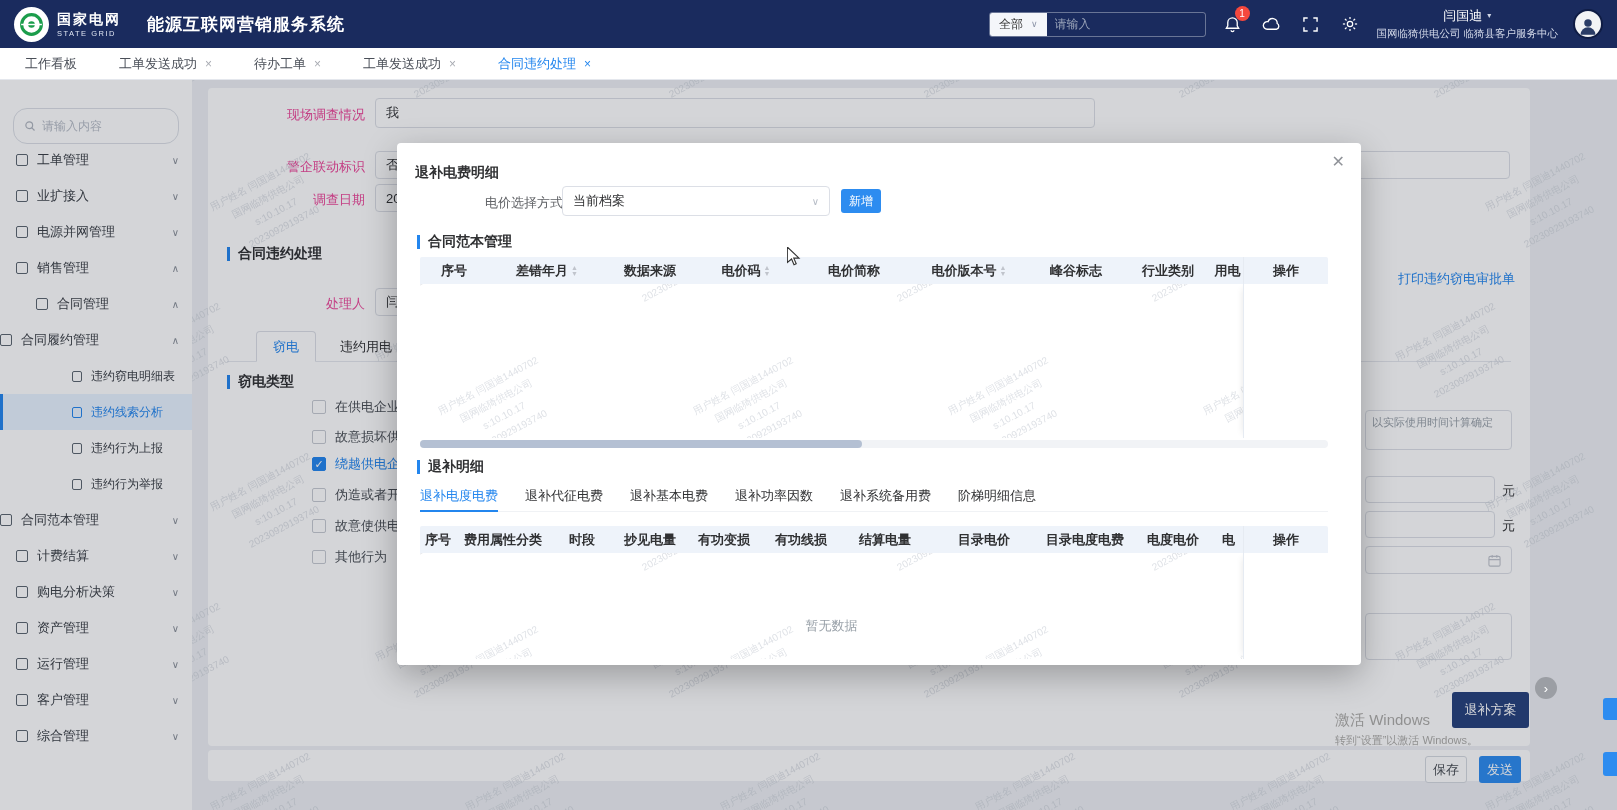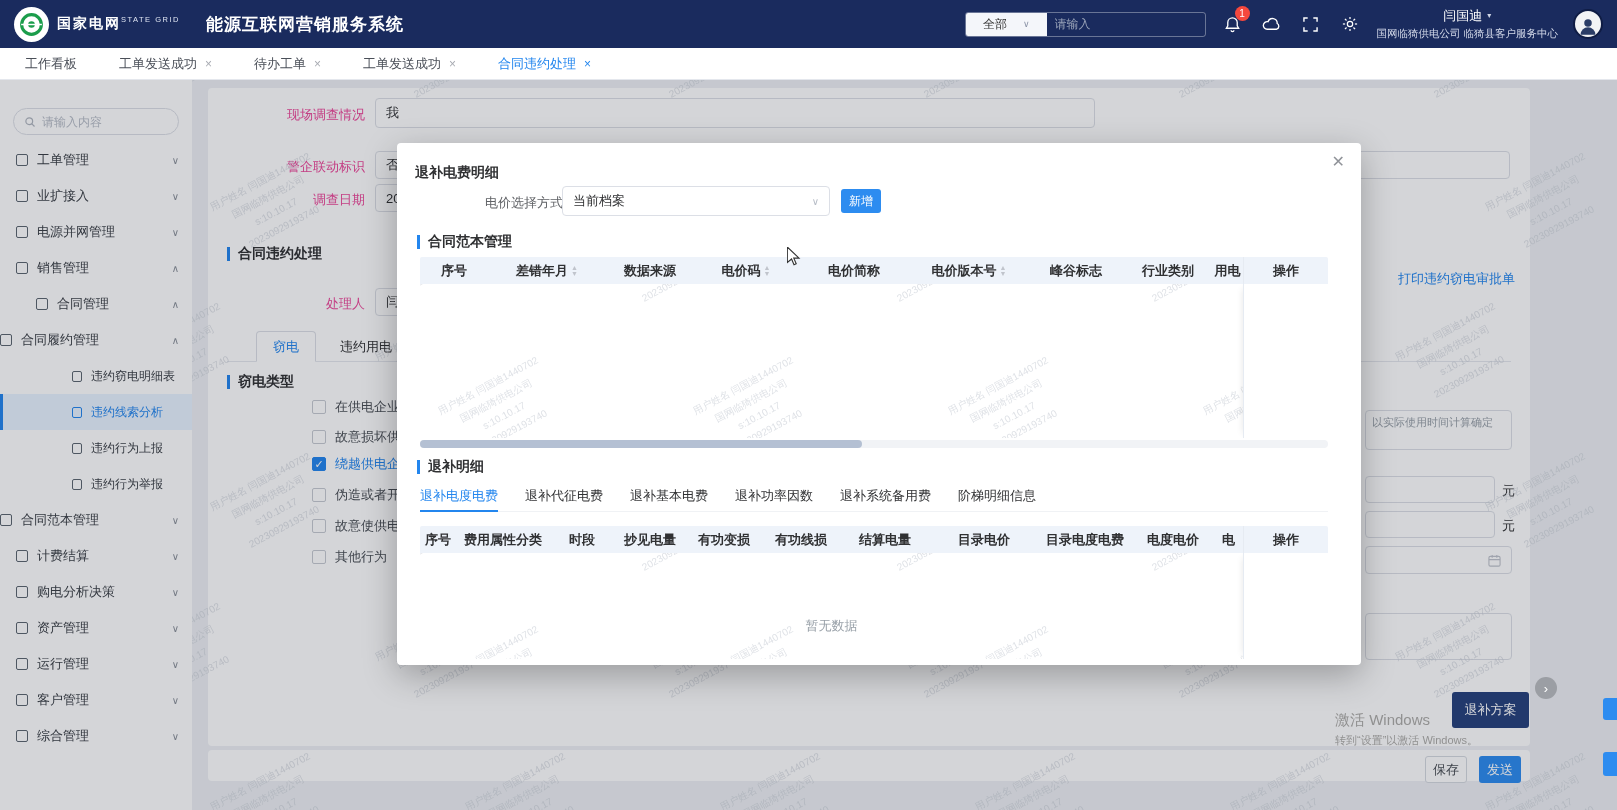--- a/index.html
+++ b/index.html
@@ -3,27 +3,27 @@
 <meta charset="utf-8">
 <style>
   *{margin:0;padding:0;box-sizing:border-box}
   html,body{width:1617px;height:810px}
   body{font-family:"Liberation Sans","DejaVu Sans",sans-serif;background:#eef0f4;position:relative;overflow:hidden;font-size:13px;color:#303133}
 
   
   .topbar{position:absolute;left:0;top:0;width:100%;height:48px;background:#1a2b5e;display:flex;align-items:center;justify-content:space-between;padding:0 14px;z-index:200}
   .brand{display:flex;align-items:center}
   .logo{width:35px;height:35px;border-radius:50%;background:#fff;display:flex;align-items:center;justify-content:center;flex:none}
-  .brand-text{display:flex;flex-direction:row;margin-left:8px;color:#fff}
+  .brand-text{display:flex;flex-direction:column;margin-left:8px;color:#fff}
   .brand-text b{font-size:14px;letter-spacing:2px}
   .brand-text i{font-style:normal;font-size:7.5px;letter-spacing:1.5px;color:#dfe5f2}
   .app-title{margin-left:26px;color:#fff;font-size:17px;font-weight:bold;letter-spacing:1px}
   .top-right{display:flex;align-items:center;gap:15px}
   .searchbar{display:flex;align-items:center;height:25px;border:1px solid rgba(255,255,255,.35);border-radius:3px;overflow:hidden}
-  .scope{background:#f4f6fa;color:#333;height:100%;display:flex;align-items:center;gap:16px;padding:0 17px;font-size:12px;cursor:pointer}
+  .scope{background:#f4f6fa;color:#333;height:100%;display:flex;align-items:center;gap:8px;padding:0 9px;font-size:12px;cursor:pointer}
   .scope .car{color:#8a93a6;font-size:9px}
   .topsearch{display:flex;align-items:center;height:100%;padding:0 8px;gap:6px;width:158px}
   .topsearch input{flex:1;border:0;outline:0;background:transparent;color:#fff;font-size:12px}
   .topsearch input::placeholder{color:#99a3b8}
   .icon-btn{position:relative;width:24px;height:24px;display:flex;align-items:center;justify-content:center;color:#fff;cursor:pointer}
   .badge{position:absolute;top:-6px;left:14px;min-width:15px;height:15px;line-height:15px;border-radius:8px;background:#f5483d;color:#fff;font-size:10px;text-align:center;padding:0 3px}
   .user-block{color:#fff;text-align:center;cursor:pointer;line-height:1.2}
   .user-line{font-size:13px;display:flex;align-items:center;justify-content:center;gap:5px}
   .user-line .car{font-size:8px;color:#cfd6e6}
   .org-line{font-size:10.5px;color:#d4daea;margin-top:3px;white-space:nowrap}
@@ -31,21 +31,21 @@
 
   
   .tabbar{position:absolute;left:0;top:48px;width:100%;height:32px;background:#fff;border-bottom:1px solid #e4e7ed;display:flex;align-items:center;padding:0 4px;z-index:150}
   .tab{display:flex;align-items:center;gap:8px;padding:0 21px;height:100%;font-size:13px;color:#4a4f58;cursor:pointer;white-space:nowrap}
   .tab .x{color:#a8abb2;font-size:12px}
   .tab.active{color:#2386ee}
   .tab.active .x{color:#2386ee}
 
   
   .sidebar{position:absolute;left:0;top:80px;width:192px;bottom:0;background:#fff;z-index:60;overflow:hidden}
-  .side-search{position:absolute;left:13px;top:28px;width:166px;height:27px;border:1px solid #dcdfe6;border-radius:14px;display:flex;align-items:center;padding:0 10px;gap:6px;background:#fff}
+  .side-search{position:absolute;left:13px;top:28px;width:166px;height:36px;border:1px solid #dcdfe6;border-radius:14px;display:flex;align-items:center;padding:0 10px;gap:6px;background:#fff}
   .side-search input{border:0;outline:0;flex:1;font-size:12px;color:#333;background:transparent;min-width:0}
   .side-search input::placeholder{color:#b6bcc6}
   .nav{position:absolute;top:62px;left:0;right:0}
   .nav-item{height:36px;display:flex;align-items:center;gap:9px;padding-right:13px;font-size:13px;color:#3a3f45;cursor:pointer;position:relative}
   .lvl1{padding-left:16px}.lvl2{padding-left:36px}.lvl3{}
   .lvl4{padding-left:72px;font-size:12px}
   .sq{width:12px;height:12px;border:1.4px solid #5c6670;border-radius:2px;flex:none}
   .lvl4 .sq{width:10px;height:11px;border-width:1.2px}
   .chev{margin-left:auto;color:#8a9099;font-size:10px}
   .nav-item.active{background:#e8f3ff;color:#2386ee}

